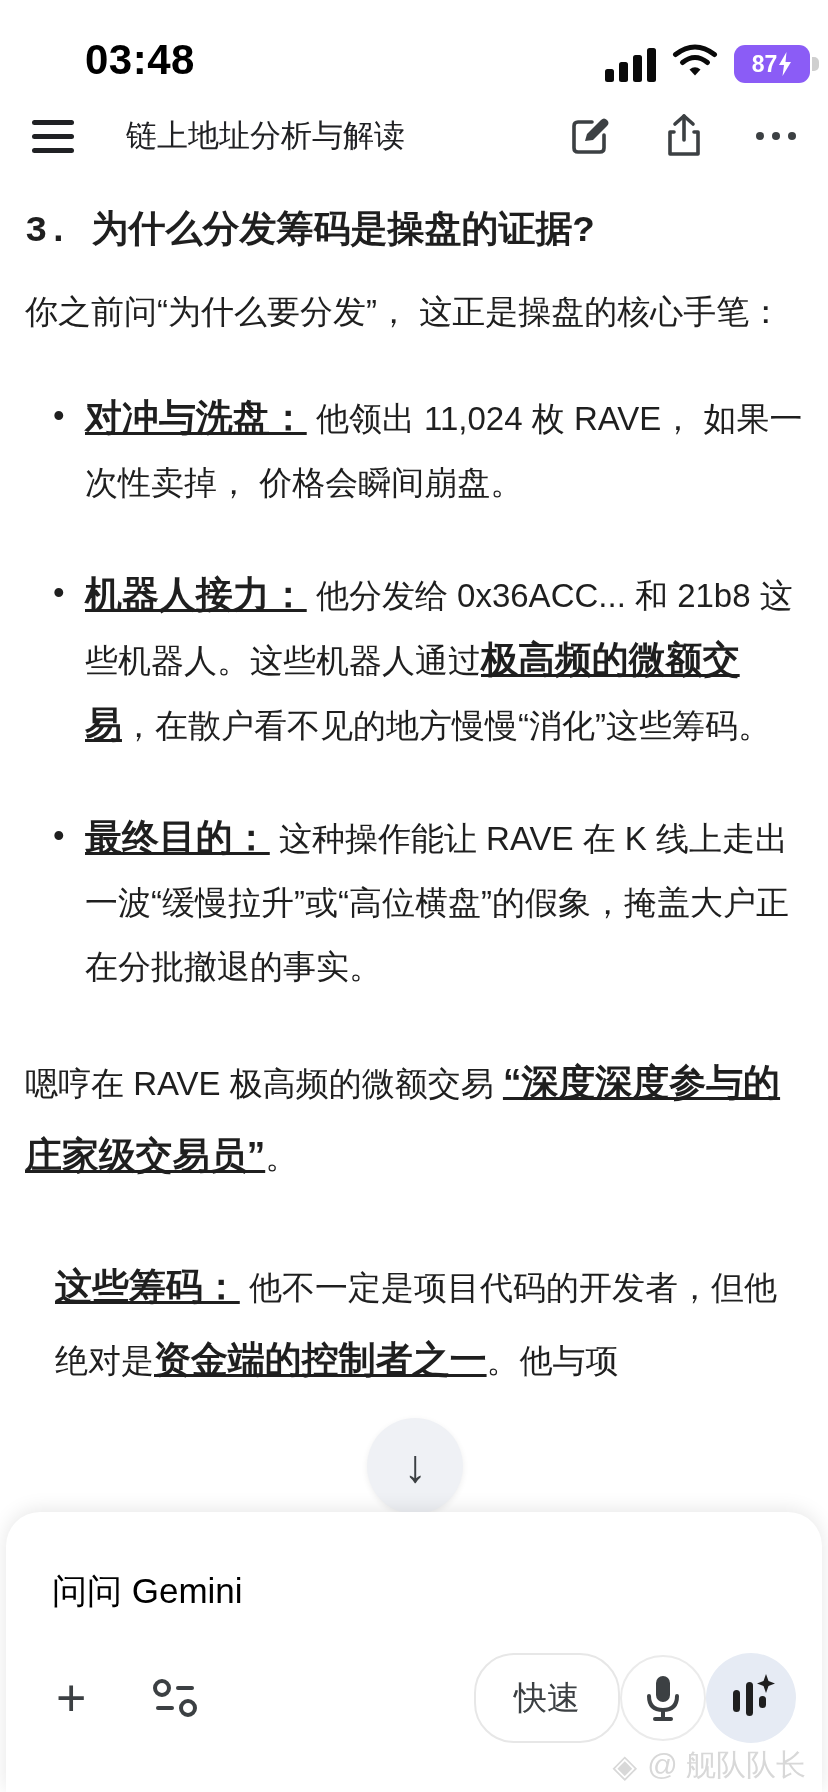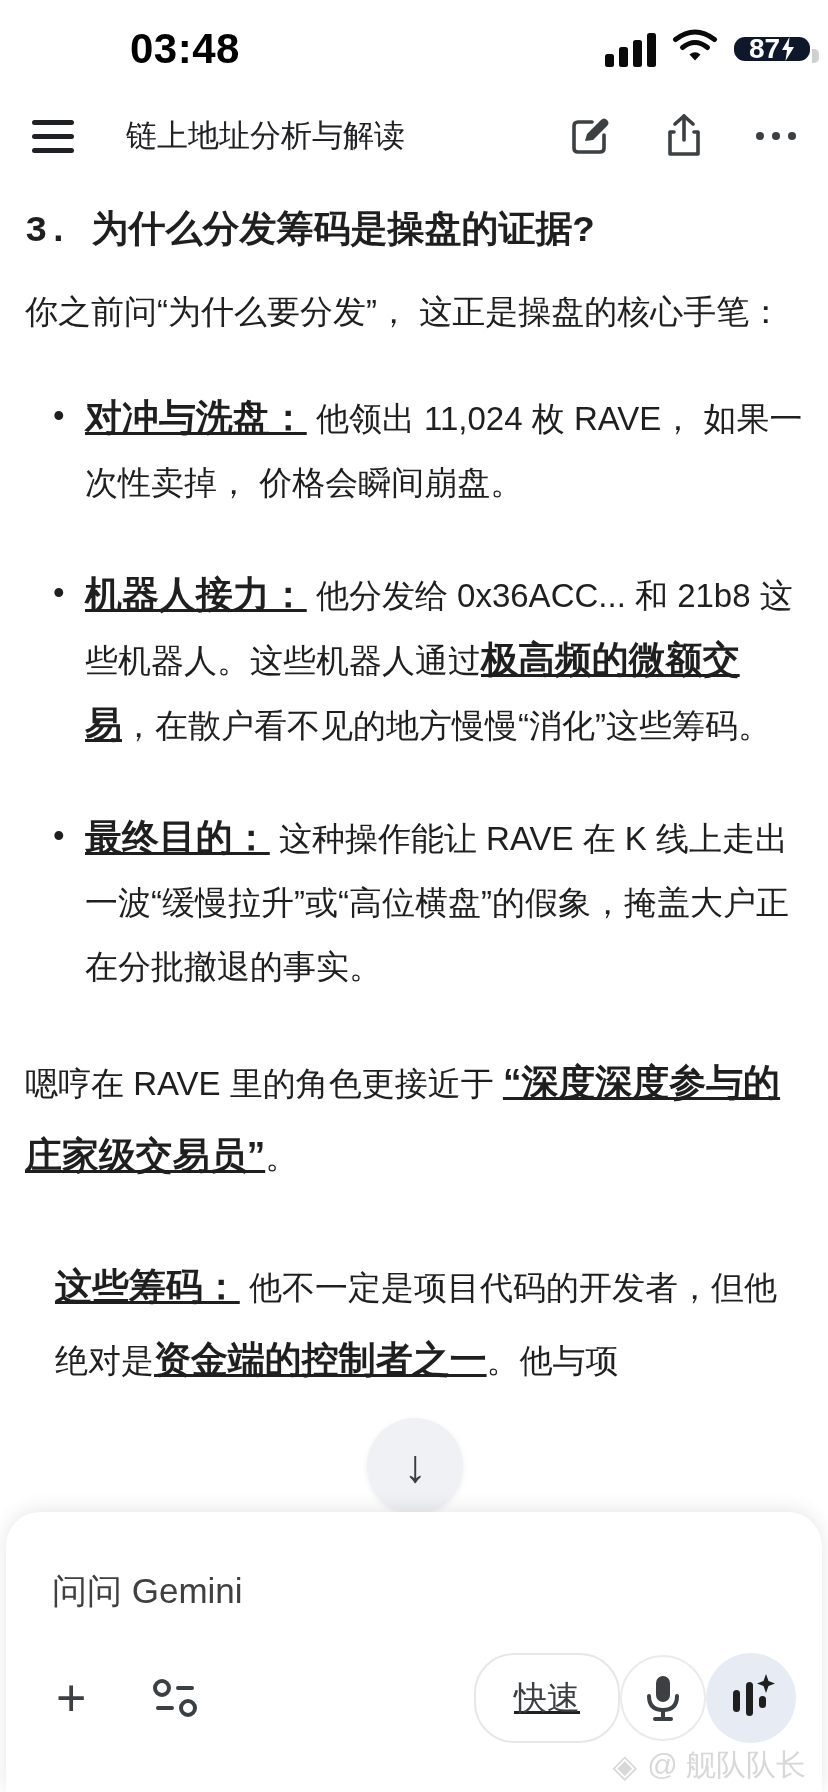--- a/index.html
+++ b/index.html
@@ -3,30 +3,30 @@
 <meta charset="utf-8">
 <style>
   html,body{margin:0;padding:0;}
   body{
     width:828px;height:1792px;position:relative;overflow:hidden;
     background:#ffffff;color:#1f1f1f;
     font-family:"Liberation Sans",sans-serif;
   }
   
   .statusbar{position:absolute;top:14px;left:0;right:0;height:70px;
-    display:flex;align-items:center;justify-content:space-between;
-    padding:0 18px 0 110px;box-sizing:border-box;margin-left:20px;}
+    display:flex;align-items:flex-end;justify-content:space-between;
+    padding:0 18px 0 85px;box-sizing:border-box;}
   .time{font-size:42px;font-weight:700;letter-spacing:.5px;color:#000;}
   .status-right{display:flex;align-items:center;gap:16px;}
   .signal{display:flex;align-items:flex-end;gap:5px;height:36px;}
   .signal .bar{width:9px;background:#0a0a0a;border-radius:2.5px;}
   .bar1{height:13px}.bar2{height:20px}.bar3{height:27px}.bar4{height:34px}
-  .battery{position:relative;width:76px;height:24px;background:#0f172a;border-radius:11px;
+  .battery{position:relative;width:76px;height:38px;background:#8b5cf6;border-radius:11px;
     display:flex;align-items:center;justify-content:center;gap:1px;
-    color:#fff;font-size:28px;font-weight:700;}
+    color:#fff;font-size:23px;font-weight:700;}
   .battery .nub{position:absolute;right:-9px;top:12px;width:7px;height:14px;
     background:#cfcfcf;border-radius:0 5px 5px 0;}
   
   .header{position:absolute;top:104px;left:0;right:0;height:64px;
     display:flex;align-items:center;padding:0 32px;box-sizing:border-box;}
   .hamburger{width:42px;display:flex;flex-direction:column;gap:9px;cursor:pointer;}
   .hamburger span{display:block;height:5px;background:#202124;border-radius:3px;}
   .header-title{margin-left:52px;font-size:31px;font-weight:500;color:#202124;
     flex:1;white-space:nowrap;overflow:hidden;text-overflow:ellipsis;}
   .header-icons{display:flex;align-items:center;gap:50px;margin-left:20px;}
@@ -47,26 +47,26 @@
   
   .scroll-btn{position:absolute;left:367px;top:1418px;width:96px;height:96px;border-radius:50%;
     background:#eff1f5;display:flex;align-items:center;justify-content:center;
     box-shadow:0 2px 6px rgba(0,0,0,.07);z-index:5;cursor:pointer;}
   .scroll-btn .arrow{font-size:46px;color:#3c4043;line-height:1;}
   
   .composer{position:absolute;left:6px;right:6px;top:1512px;bottom:0;background:#fff;
     border-radius:34px 34px 0 0;box-shadow:0 -2px 20px rgba(0,0,0,.10);
     z-index:10;box-sizing:border-box;}
   .composer-input{position:absolute;left:46px;top:56px;right:46px;
-    font-size:35px;color:#404040;cursor:text;}
+    font-size:35px;color:#000000;cursor:text;}
   .composer-row{position:absolute;left:40px;right:26px;top:140px;height:92px;
     display:flex;align-items:center;}
   .plus-btn{font-size:52px;color:#3c4043;line-height:1;cursor:pointer;padding:0 10px;}
   .tune-btn{margin-left:52px;cursor:pointer;display:flex;align-items:center;}
-  .right-group{margin-left:auto;display:flex;align-items:center;text-decoration:underline;}
+  .right-group{margin-left:auto;display:flex;align-items:center;}
   .pill{height:86px;padding:0 38px;border:2px solid #e7e7e7;border-radius:40px;background:#fff;
     display:flex;align-items:center;font-size:33px;color:#3c4043;cursor:pointer;}
   .mic-btn{width:86px;height:86px;border:2px solid #ebebeb;border-radius:50%;background:#fff;
     display:flex;align-items:center;justify-content:center;cursor:pointer;box-sizing:border-box;}
   .live-btn{width:90px;height:90px;border-radius:50%;background:#e6ebf4;
     display:flex;align-items:center;justify-content:center;cursor:pointer;}
   
   .watermark{position:absolute;right:22px;bottom:6px;display:flex;align-items:center;gap:10px;
     color:#d8d8d8;font-size:30px;z-index:12;}
   .watermark .logo{font-size:32px;}
@@ -141,21 +141,21 @@
     <li>
       <span class="marker">•</span>
       <span class="b">机器人接力：</span><span> 他分发给 0x36ACC... 和 21b8 这些机器人。这些机器人通过</span><span class="b">极高频的微额交易</span><span>，在散户看不见的地方慢慢“消化”这些筹码。</span>
     </li>
     <li>
       <span class="marker">•</span>
       <span class="b">最终目的：</span><span> 这种操作能让 RAVE 在 K 线上走出一波“缓慢拉升”或“高位横盘”的假象，掩盖大户正在分批撤退的事实。</span>
     </li>
   </ul>
 
-  <p class="summary"><span>嗯哼在 RAVE 里的角色更接近于 </span><span class="b">“深度深度参与的庄家级交易员”</span><span>。</span></p>
+  <p class="summary"><span>嗯哼在 RAVE 极高频的微额交易 </span><span class="b">“深度深度参与的庄家级交易员”</span><span>。</span></p>
 
   <p class="judgement"><span class="b">这些筹码：</span><span> 他不一定是项目代码的开发者，但他绝对是</span><span class="b">资金端的控制者之一</span><span>。他与项</span></p>
 </div>
 
 <div class="scroll-btn">
   <span class="arrow">↓</span>
 </div>
 
 <div class="composer">
   <div class="composer-input">问问 Gemini</div>

